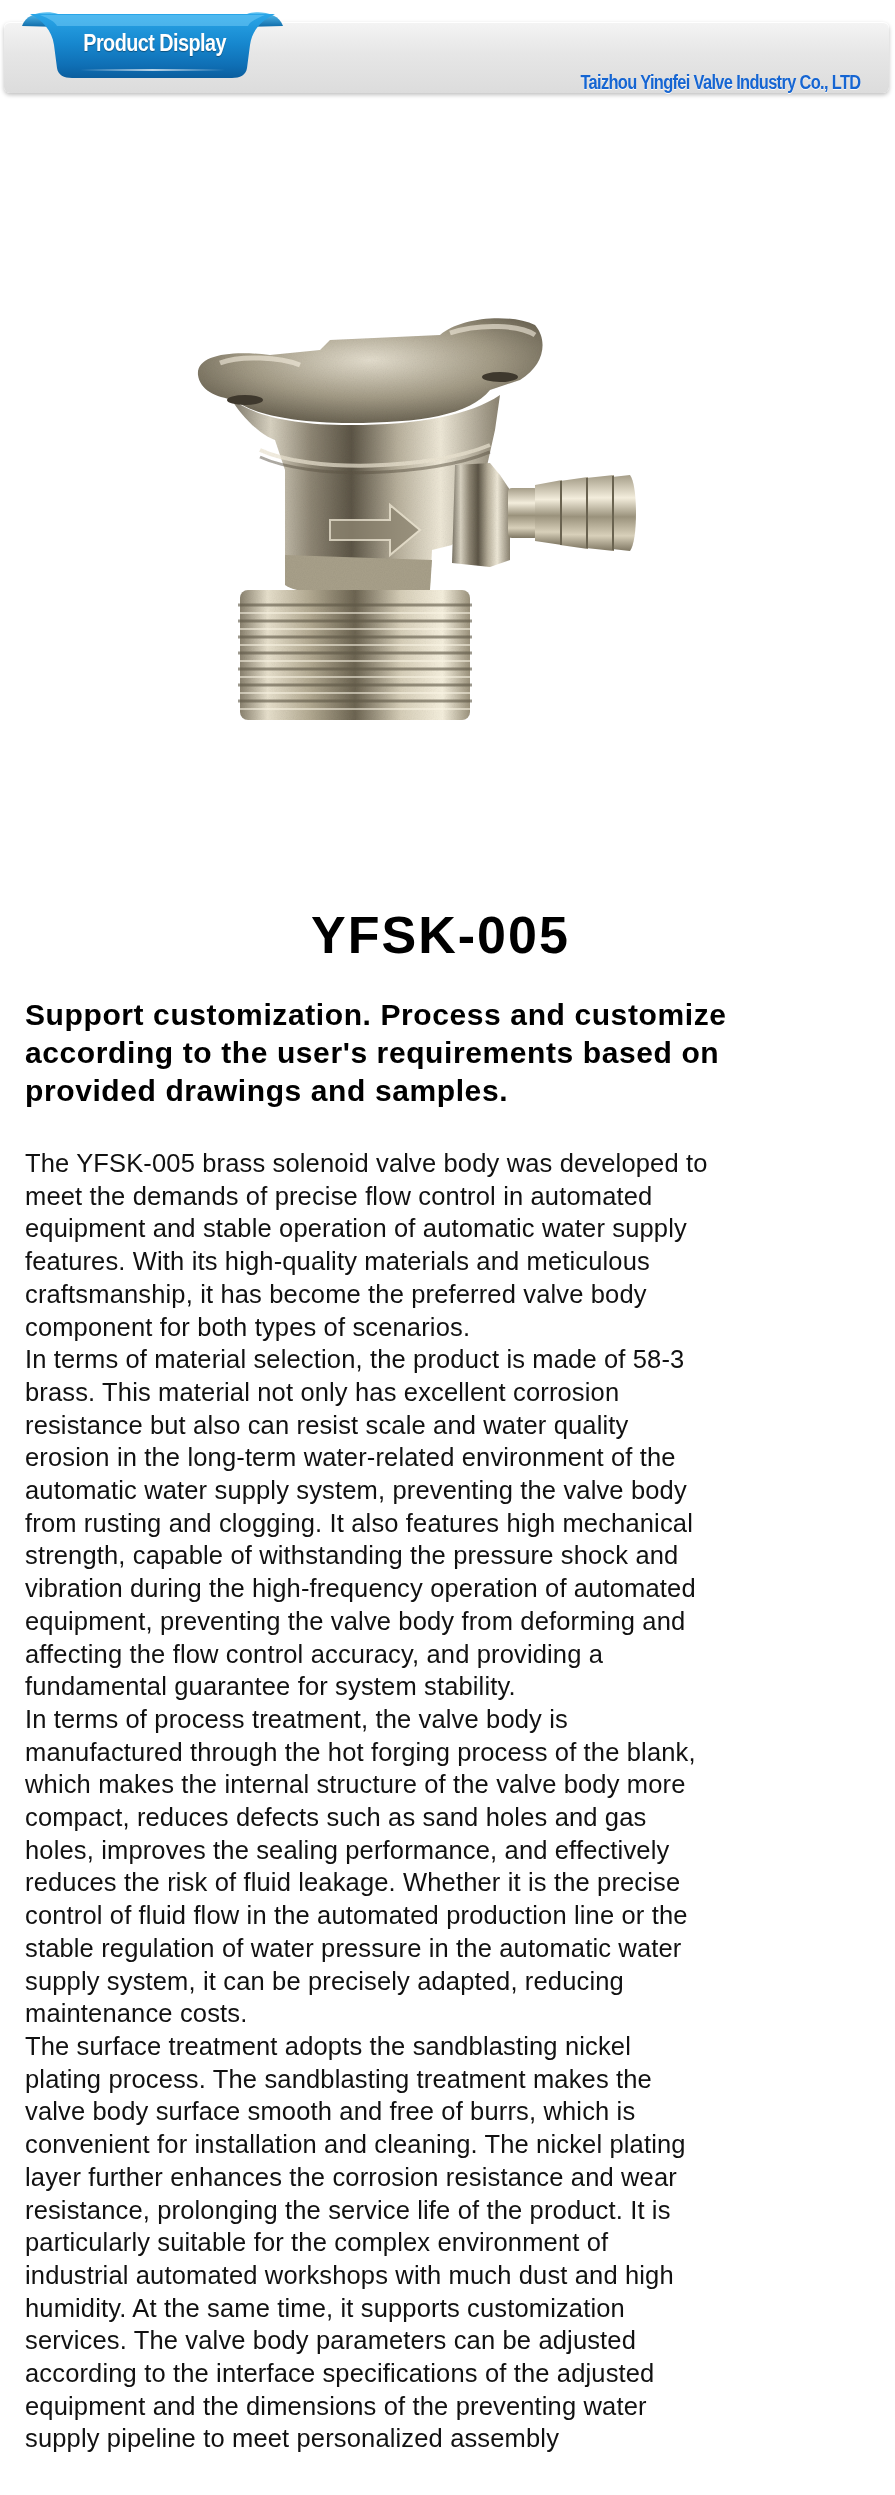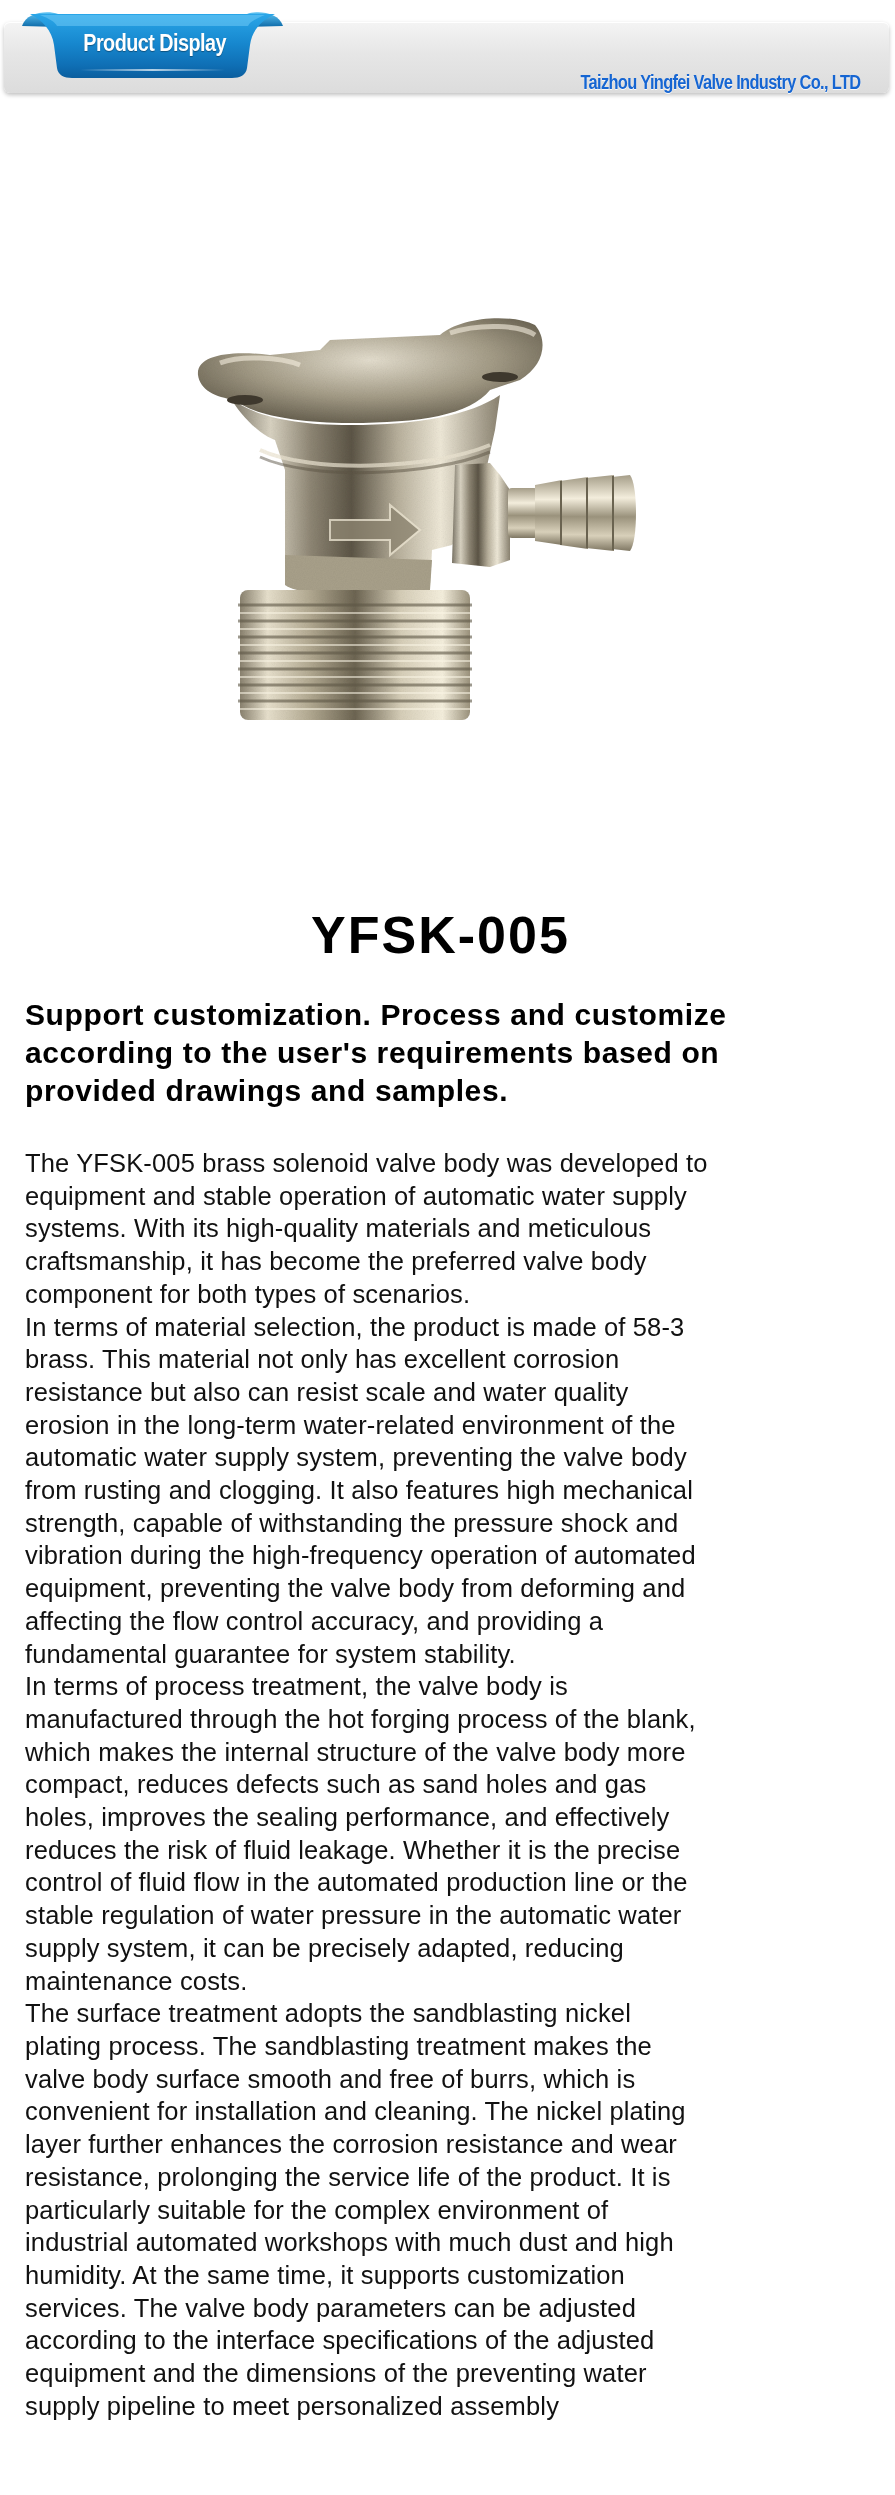--- a/index.html
+++ b/index.html
@@ -175,22 +175,23 @@
 
 <h2 class="subheading">
   <span style="display:block">Support customization. Process and customize</span>
   <span style="display:block">according to the user's requirements based on</span>
   <span style="display:block">provided drawings and samples.</span>
 </h2>
 
 <div class="body-text">
   <p>
     <span class="line">The YFSK-005 brass solenoid valve body was developed to</span>
+    <span class="line">meet the demands of precise flow control in automated</span>
     <span class="line">equipment and stable operation of automatic water supply</span>
-    <span class="line">systems. With its high-quality materials and meticulous</span>
+    <span class="line">features. With its high-quality materials and meticulous</span>
     <span class="line">craftsmanship, it has become the preferred valve body</span>
     <span class="line">component for both types of scenarios.</span>
   </p>
   <p>
     <span class="line">In terms of material selection, the product is made of 58-3</span>
     <span class="line">brass. This material not only has excellent corrosion</span>
     <span class="line">resistance but also can resist scale and water quality</span>
     <span class="line">erosion in the long-term water-related environment of the</span>
     <span class="line">automatic water supply system, preventing the valve body</span>
     <span class="line">from rusting and clogging. It also features high mechanical</span>

